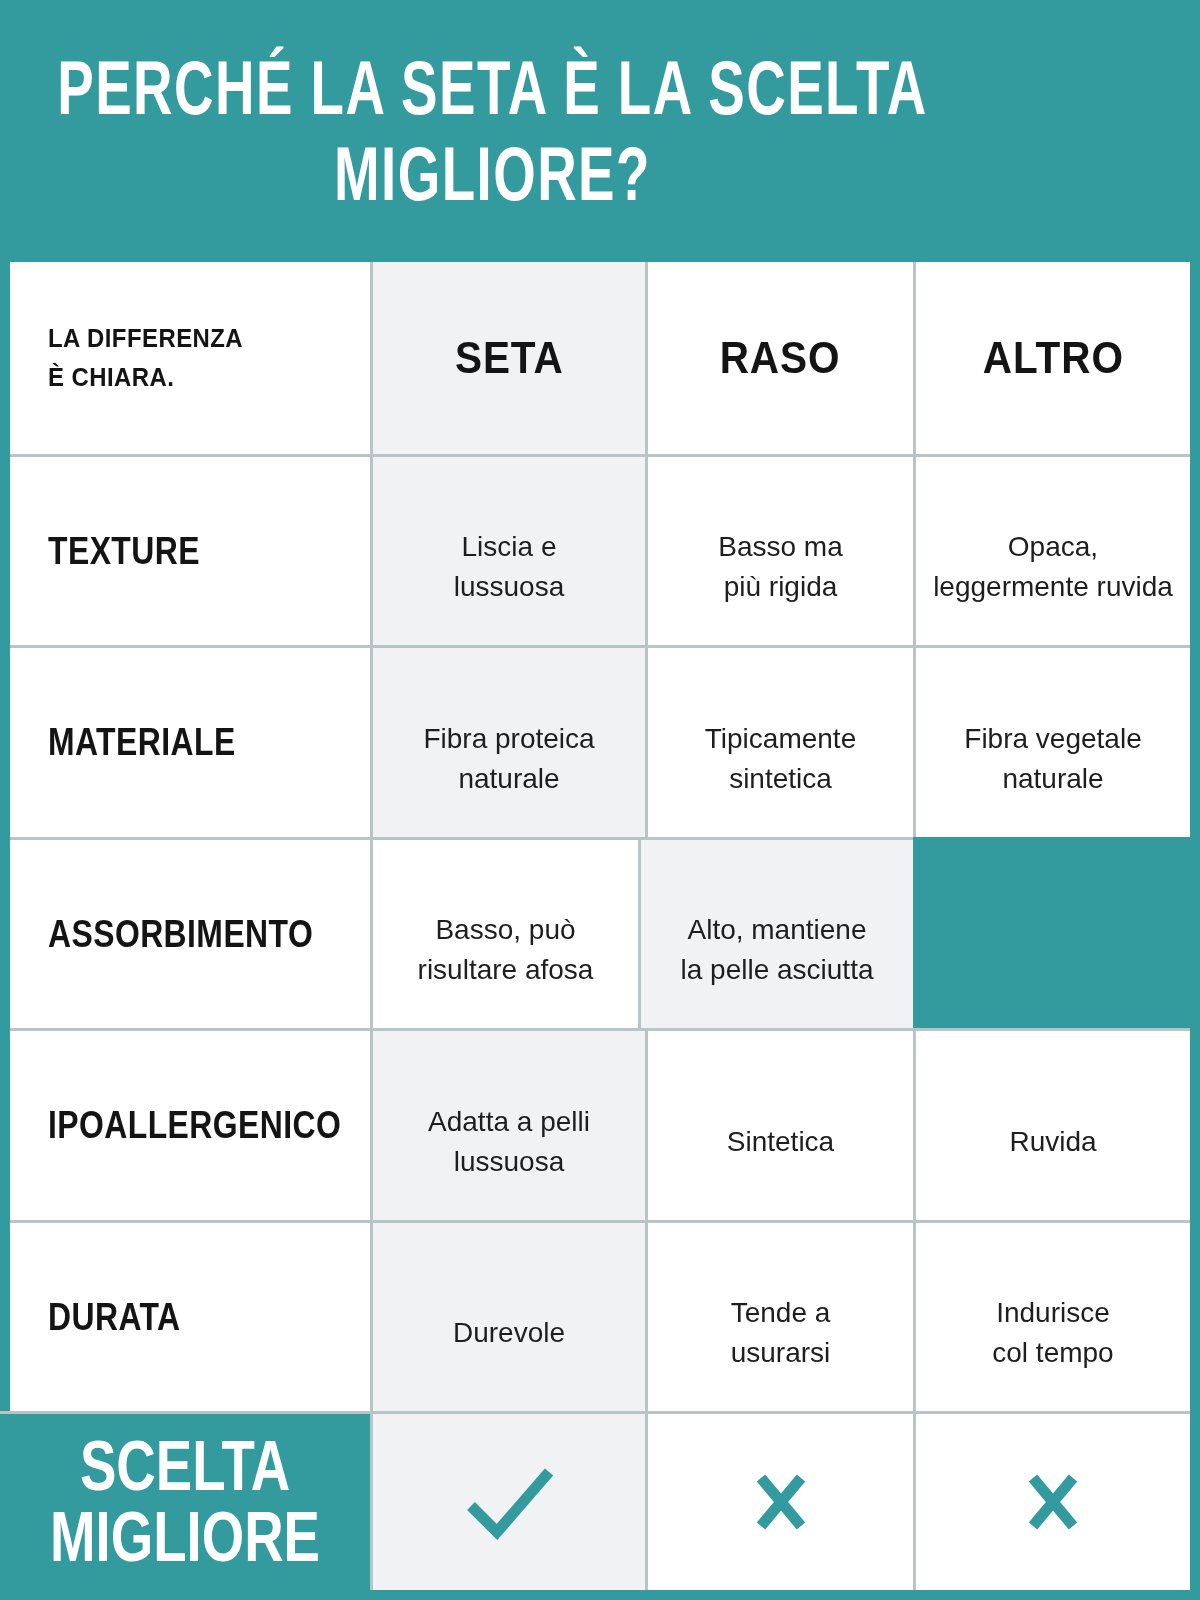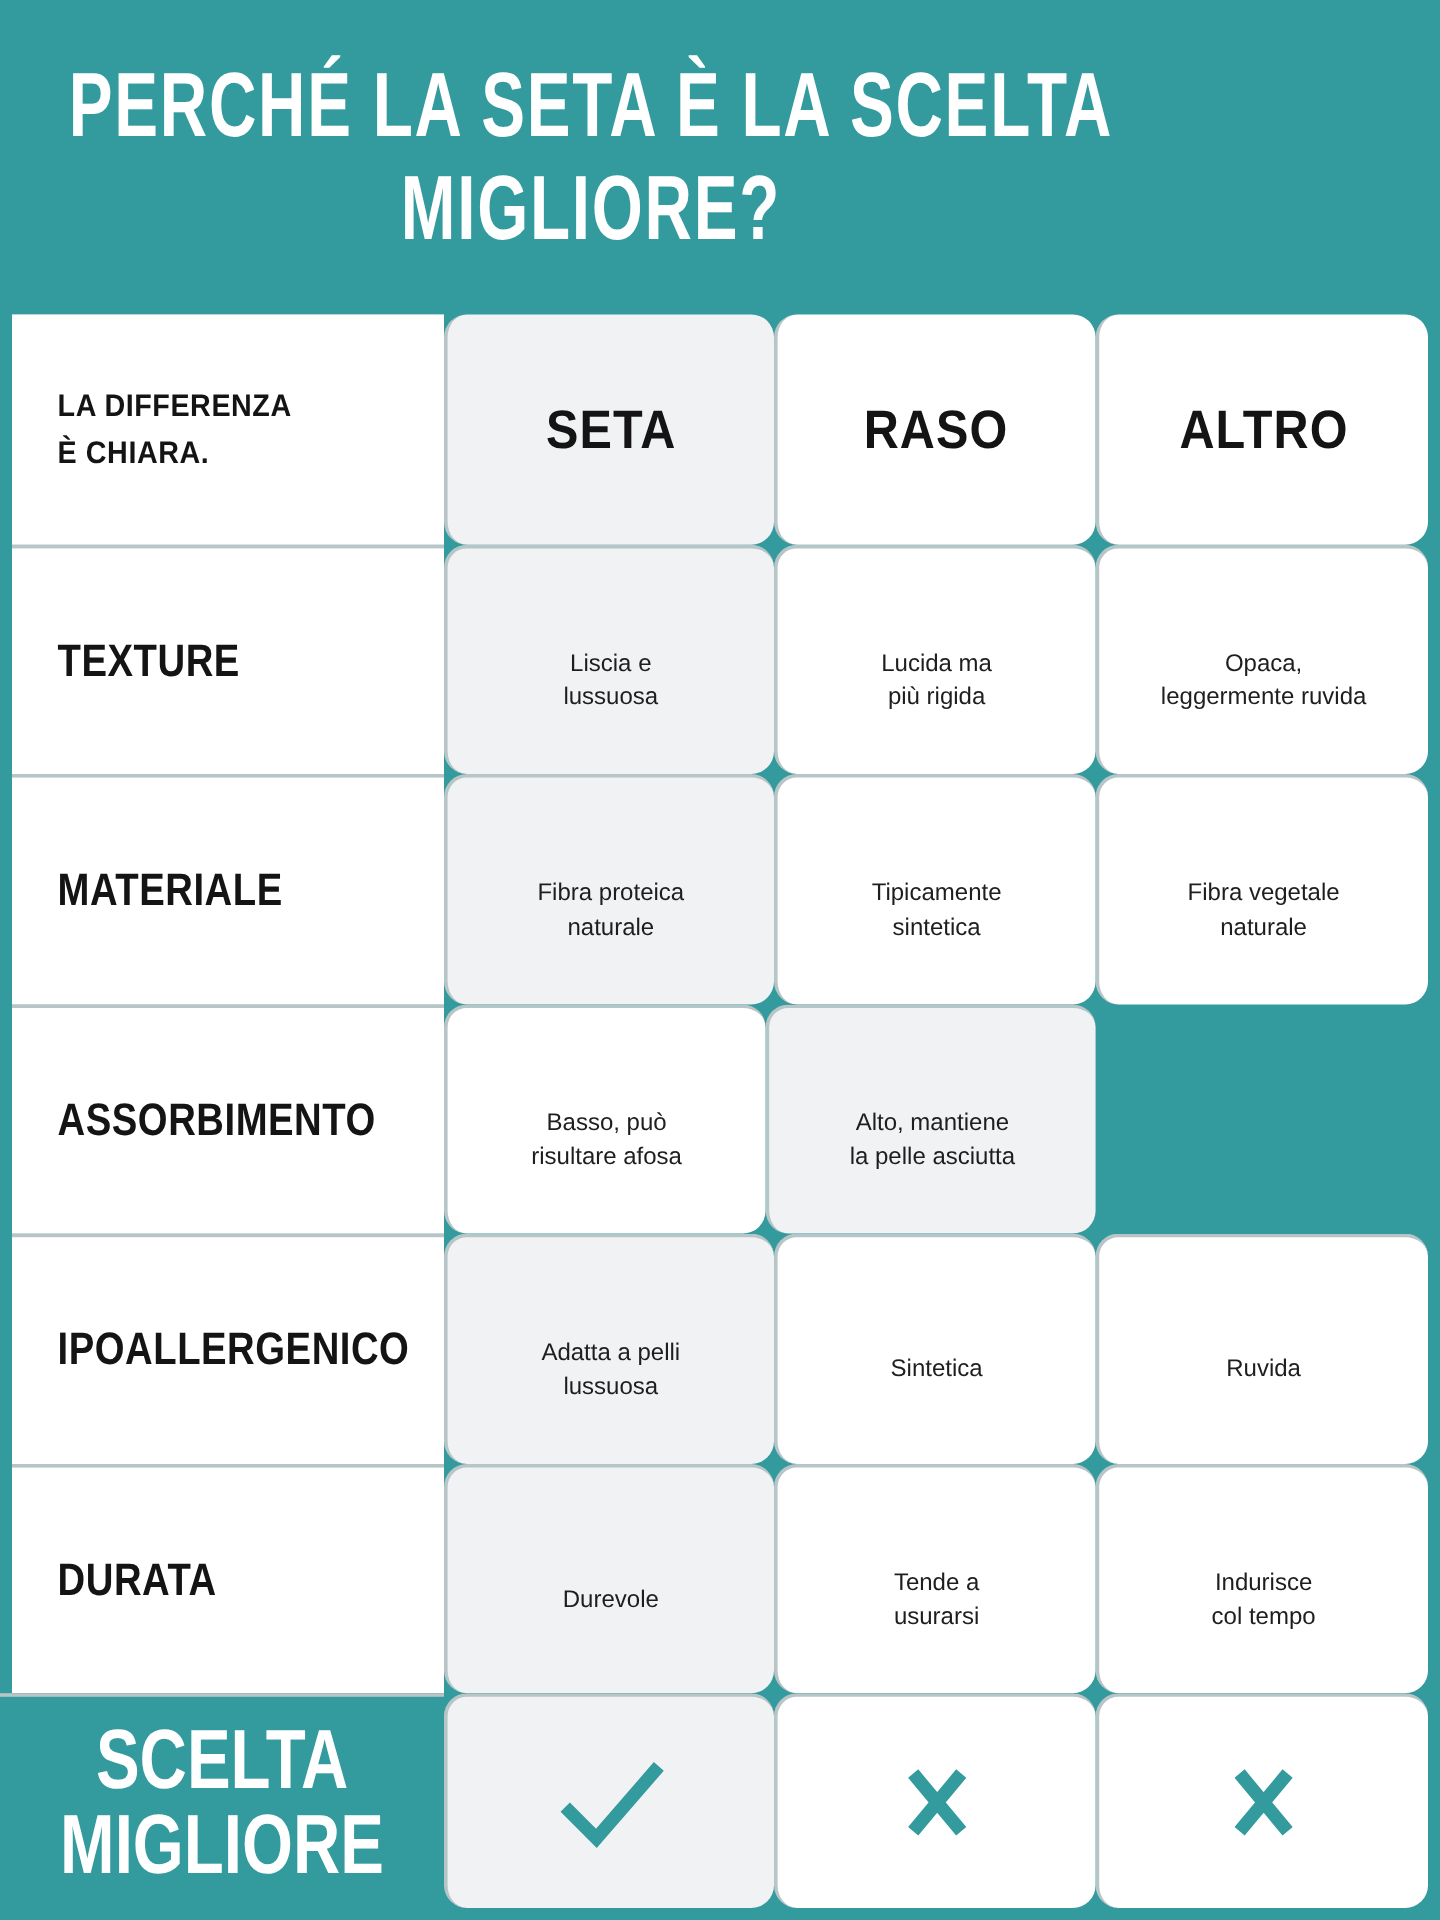--- a/index.html
+++ b/index.html
@@ -39,21 +39,21 @@
   .row{display:flex;}
   .c{
     display:flex;align-items:center;justify-content:center;
     background:#fff;
     overflow:hidden;
   }
   .c0{width:360px;justify-content:flex-start;padding-left:38px;}
   .c1{width:275px;background:var(--cell-gray);}
   .c2{width:268px;}
   .c3{width:277px;}
-  .c1,.c2,.c3{border-left:3px solid var(--border);border-radius:19px;}
+  .c1,.c2,.c3{border-left:3px solid var(--border);}
   .row + .row .c{border-top:3px solid var(--border);}
 
   .r-head{height:192px;}
   .r-data{height:191px;}
   .r-data.tall{height:192px;}
   .r-foot{height:179px;margin-left:-10px;width:1190px;}
 
   .corner{
     font-weight:bold;
     font-size:26px;
@@ -77,21 +77,21 @@
     font-weight:bold;
     font-size:38px;
     letter-spacing:0.5px;
     color:var(--ink);
     transform:scaleX(0.84);
     transform-origin:left center;
     white-space:nowrap;
   }
 
   .celltext{
-    font-size:20px;
+    font-size:28px;
     color:#1e1e1e;
     line-height:1.42;
     text-align:center;
     white-space:pre-line;
     margin-top:32px;
   }
 
   .r-foot .c0{
     background:var(--teal);
     width:370px;
@@ -146,21 +146,21 @@
 
     <div class="row r-data">
       <div class="c c0">
         <span class="rowlabel">TEXTURE</span>
       </div>
       <div class="c c1">
         <span class="celltext">Liscia e
 lussuosa</span>
       </div>
       <div class="c c2">
-        <span class="celltext">Lucida ma
+        <span class="celltext">Basso ma
 più rigida</span>
       </div>
       <div class="c c3">
         <span class="celltext">Opaca,
 leggermente ruvida</span>
       </div>
     </div>
 
     <div class="row r-data tall">
       <div class="c c0">

